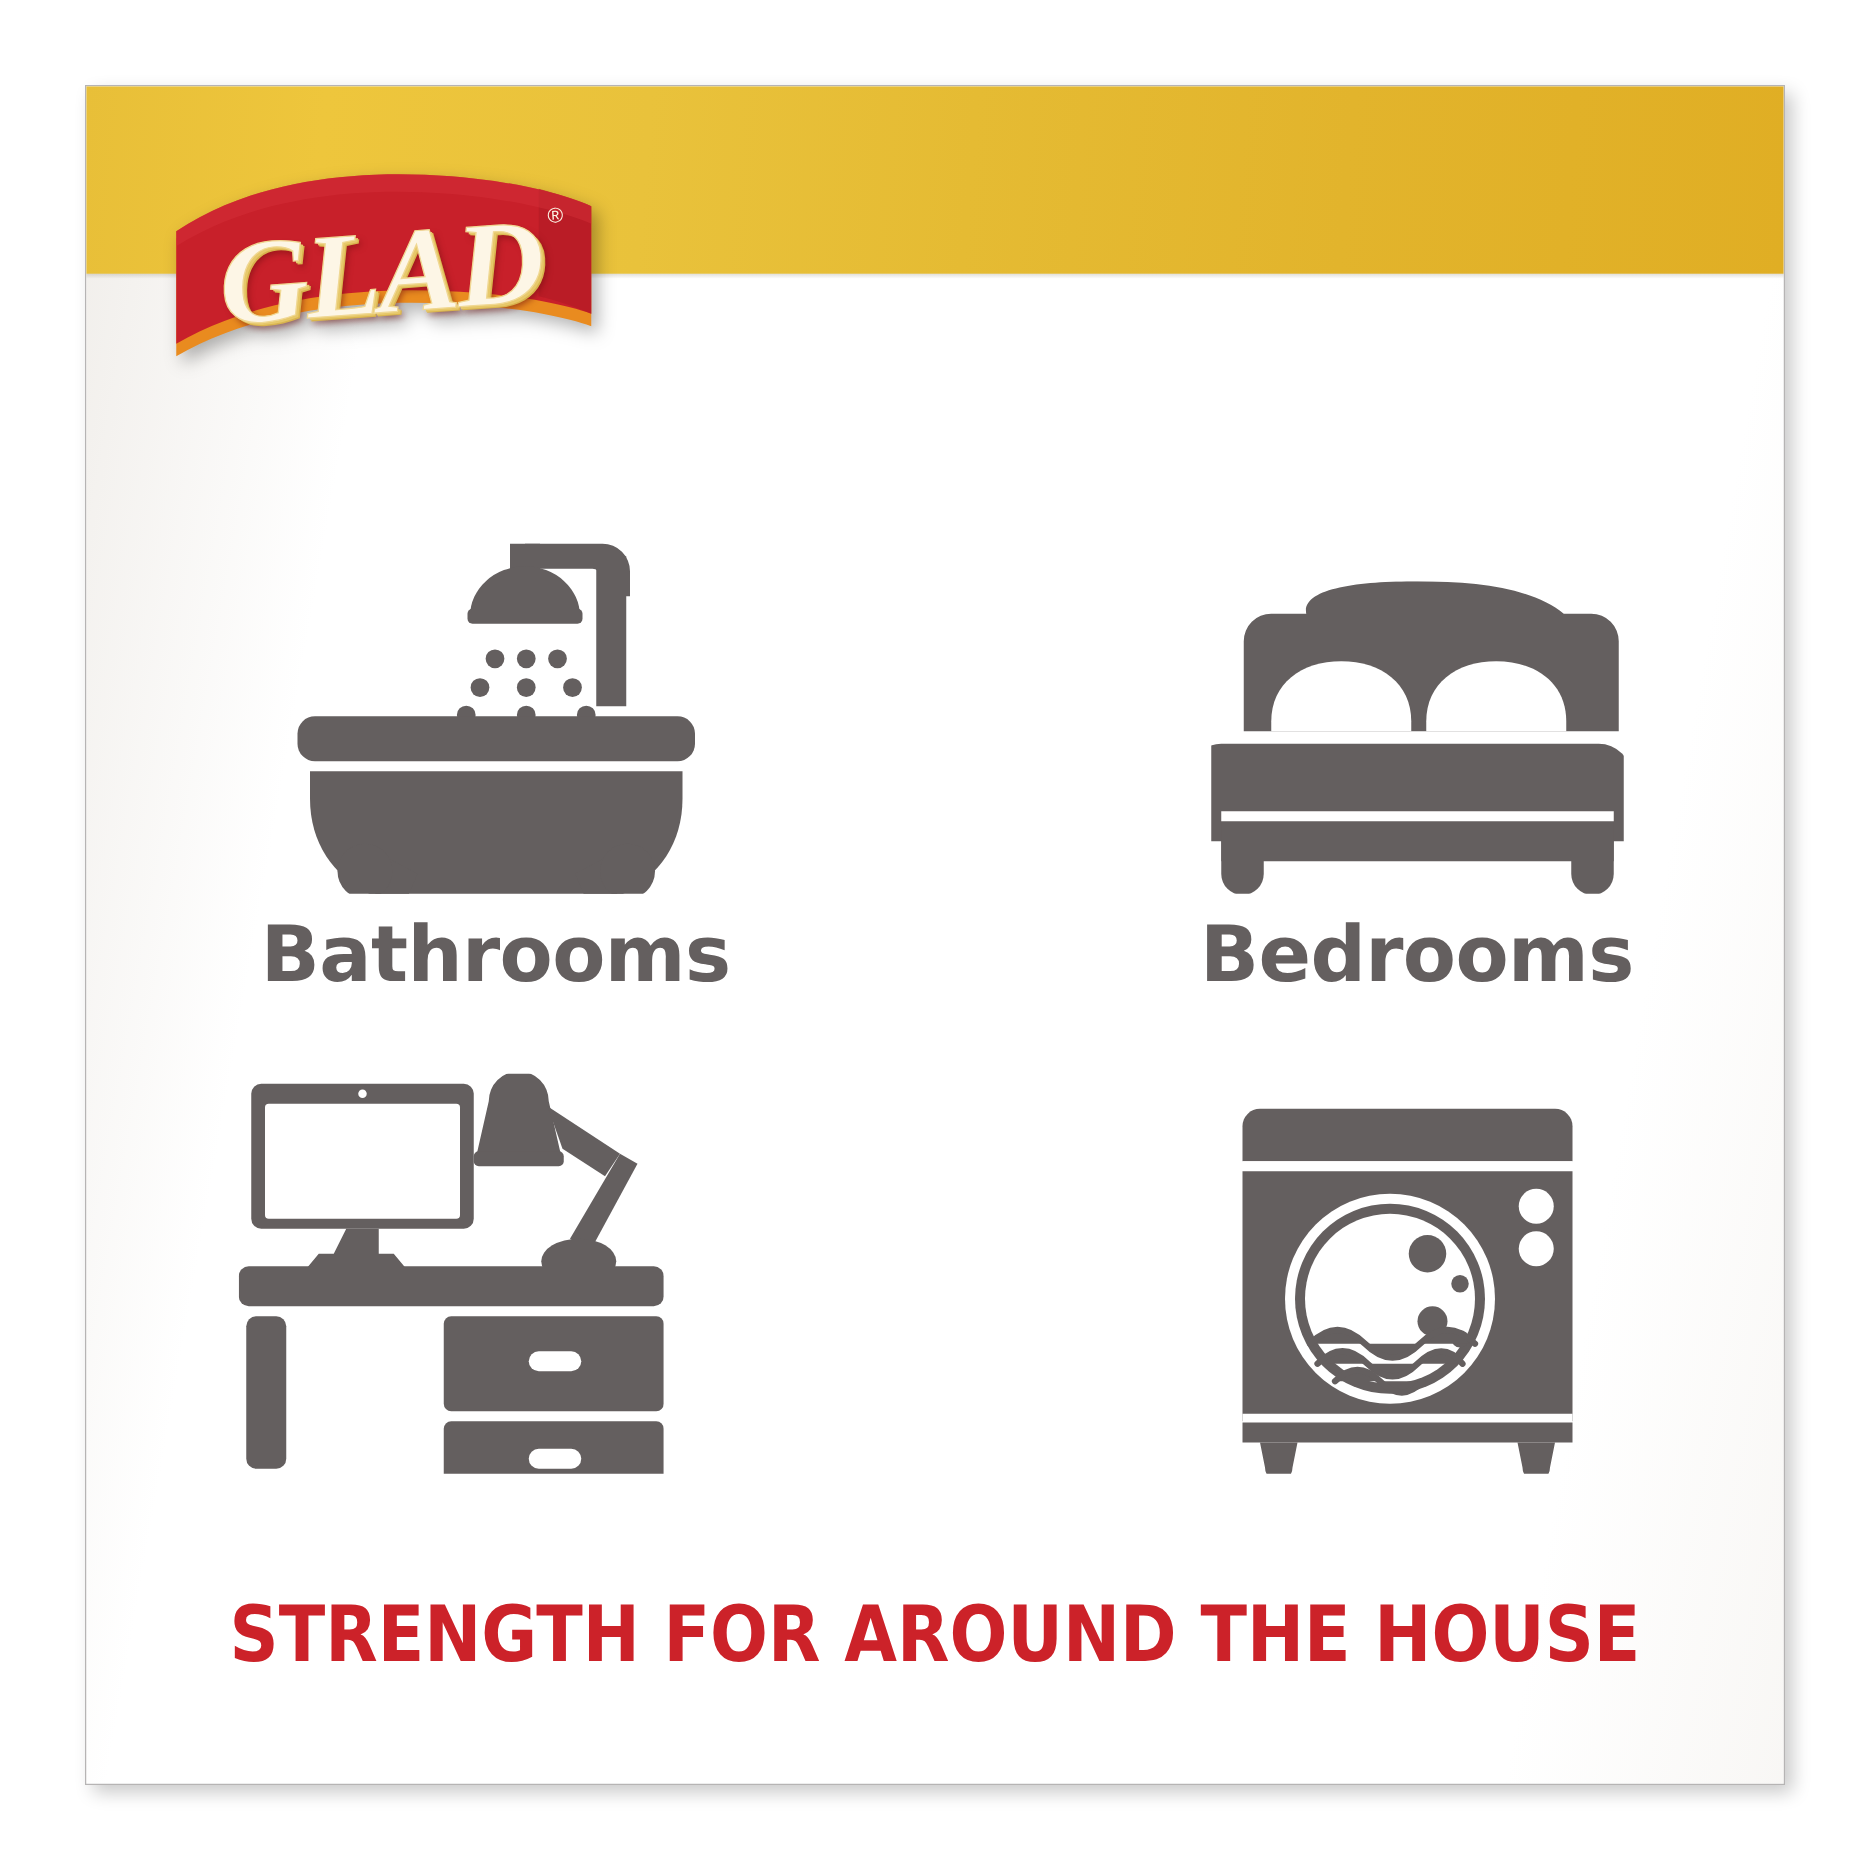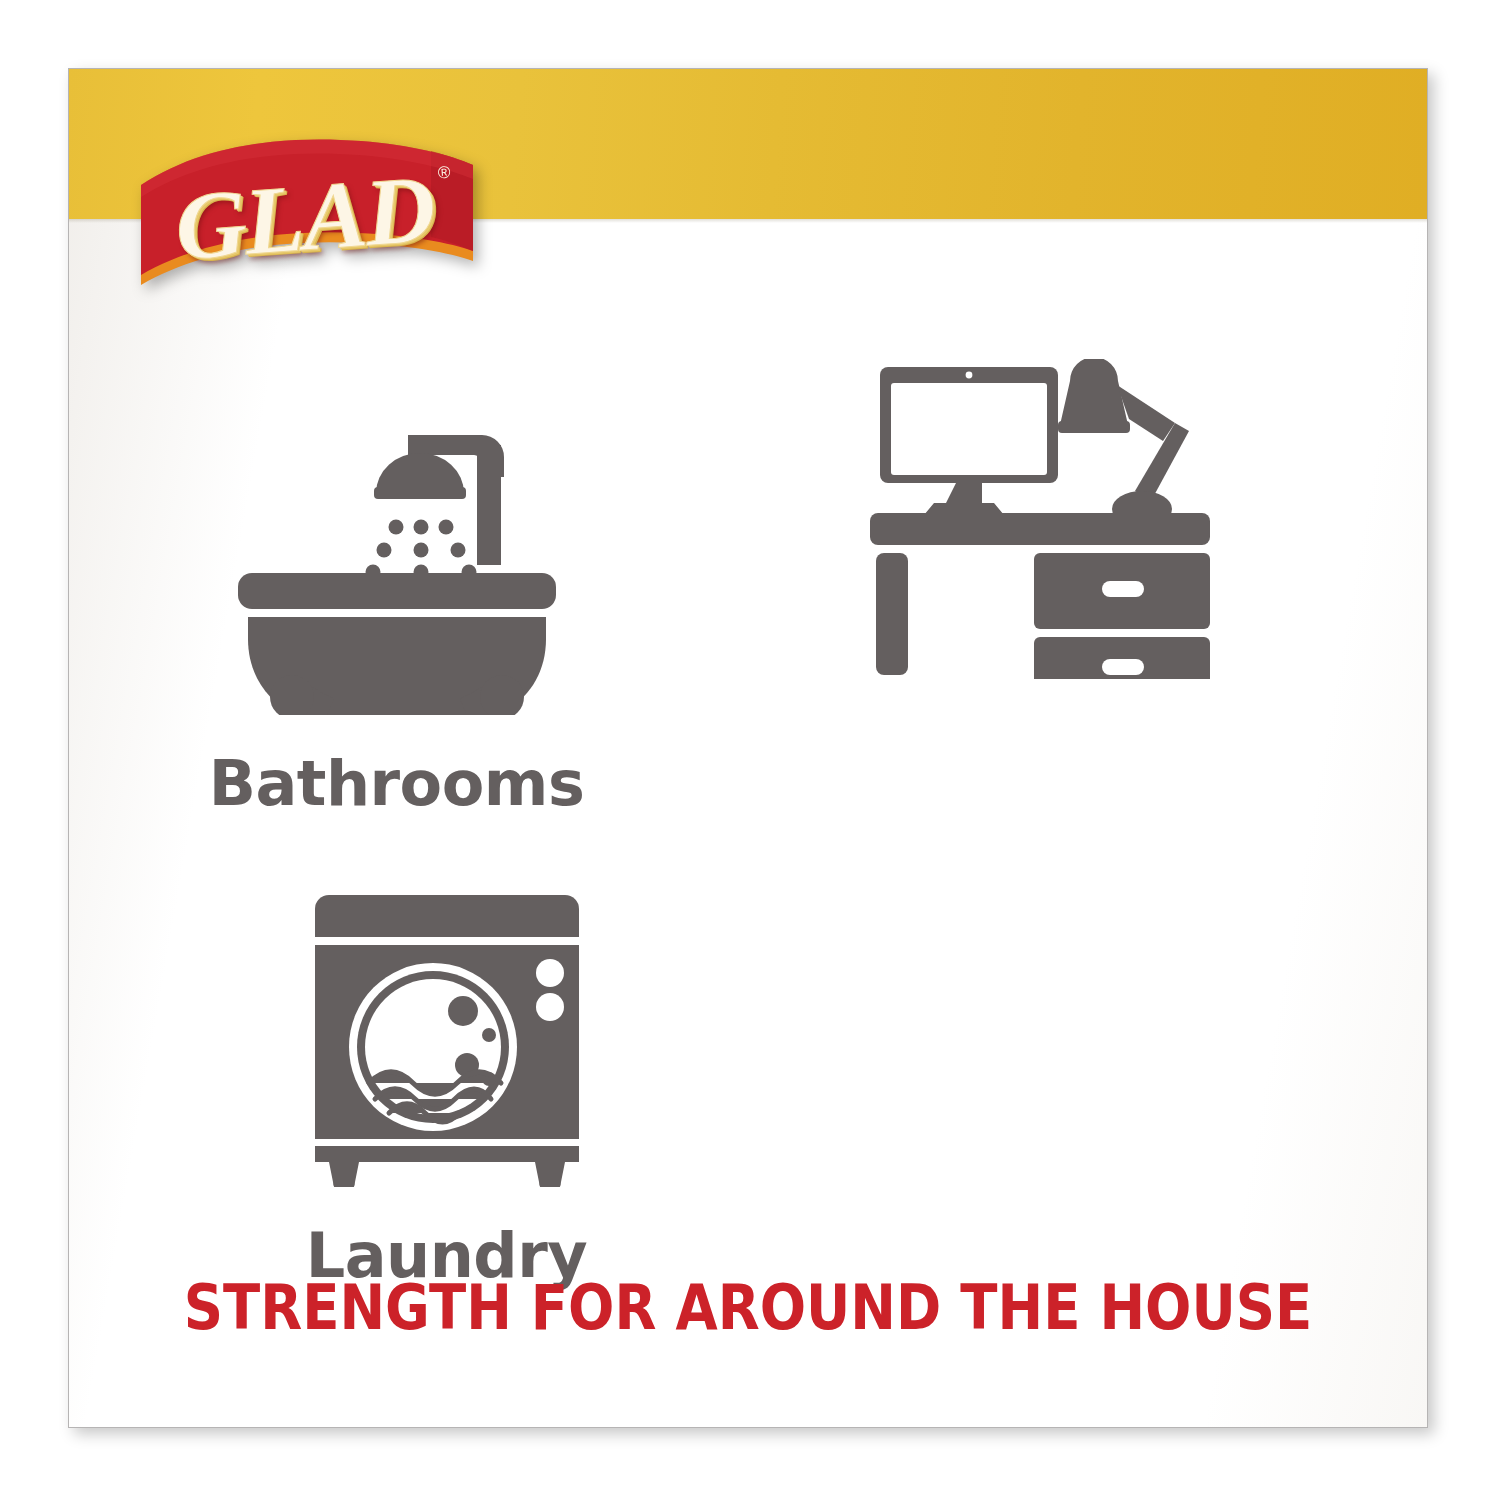--- a/index.html
+++ b/index.html
@@ -129,21 +129,20 @@
     display: grid;
     grid-template-columns: 1fr 1fr;
     grid-template-rows: 1fr 1fr;
   }
   .cell {
     position: relative;
     display: flex;
     flex-direction: column;
     align-items: center;
     justify-content: flex-start;
-    gap: 20px;
   }
   .cell .icon-wrap {
     display: flex;
     align-items: flex-end;
     justify-content: center;
     height: 330px;
   }
   .cell svg { display: block; }
   .cell .caption {
     margin-top: 18px;
@@ -242,20 +241,43 @@
 
             <path class="ic" d="M72,258 l30,16 l-12,28 a22,22 0 1 1 -22,-10 z"></path>
             <path class="ic" d="M258,258 l-30,16 l12,28 a22,22 0 1 0 22,-10 z"></path>
             <circle class="ic" cx="60" cy="272" r="22"></circle>
             <circle class="ic" cx="270" cy="272" r="22"></circle>
           </svg>
         </div>
         <div class="caption">Bathrooms</div>
       </div>
 
+      <div class="cell" id="cell-bedrooms">
+        <div class="icon-wrap">
+          <svg width="330" height="250" viewBox="0 0 330 250" xmlns="http://www.w3.org/2000/svg">
+
+            <path class="ic" d="M26,48 a22,22 0 0 1 22,-22 h28
+                                 C72,6 116,0 165,0 C214,0 258,6 282,26
+                                 h22 a22,22 0 0 1 22,22 v72 h-300 z"></path>
+
+            <path class="ic-cut" d="M48,120 v-8 c0,-30 24,-48 56,-48 c32,0 56,18 56,48 v8 z"></path>
+            <path class="ic-cut" d="M172,120 v-8 c0,-30 24,-48 56,-48 c32,0 56,18 56,48 v8 z"></path>
+
+            <path class="ic" d="M14,130 h302 a26,26 0 0 1 26,26 v52 h-354 v-52 a26,26 0 0 1 26,-26 z" transform="translate(-6,0)"></path>
+
+            <rect class="ic" x="8" y="190" width="314" height="34"></rect>
+
+            <path class="ic" d="M8,190 h34 v44 a14,14 0 0 1 -34,0 z"></path>
+            <path class="ic" d="M288,190 h34 v44 a14,14 0 0 1 -34,0 z"></path>
+
+            <rect class="ic-cut" x="8" y="184" width="314" height="8"></rect>
+          </svg>
+        </div>
+        <div class="caption">Bedrooms</div>
+      </div>
 
       <div class="cell" id="cell-office">
         <div class="icon-wrap">
           <svg width="340" height="320" viewBox="0 0 340 320" xmlns="http://www.w3.org/2000/svg">
 
             <rect class="ic" x="10" y="8" width="178" height="116" rx="8"></rect>
 
             <rect class="ic-cut" x="21" y="24" width="156" height="92" rx="3"></rect>
 
             <circle class="ic-cut" cx="99" cy="16" r="3.4"></circle>
@@ -310,21 +332,20 @@
             <circle class="ic" cx="156" cy="124" r="15"></circle>
             <circle class="ic" cx="182" cy="148" r="7"></circle>
             <circle class="ic" cx="160" cy="178" r="12"></circle>
             <circle class="ic" cx="182" cy="192" r="7"></circle>
 
             <path class="ic" fill="none" stroke="#645F5F" stroke-width="5" stroke-linecap="round" d="M62,196 q22,-22 44,0 t44,0 t44,0"></path>
             <path class="ic" fill="none" stroke="#645F5F" stroke-width="5" stroke-linecap="round" d="M68,212 q20,-20 40,0 t40,0 t36,0"></path>
             <path class="ic" fill="none" stroke="#645F5F" stroke-width="5" stroke-linecap="round" d="M82,226 q18,-18 36,0 t34,0"></path>
           </svg>
         </div>
-        <div class="caption">Laundry</div>
       </div>
 
     </div>
 
     <div id="headline">STRENGTH FOR AROUND THE HOUSE</div>
 
   </div>
 </div>
 
 </body></html>

